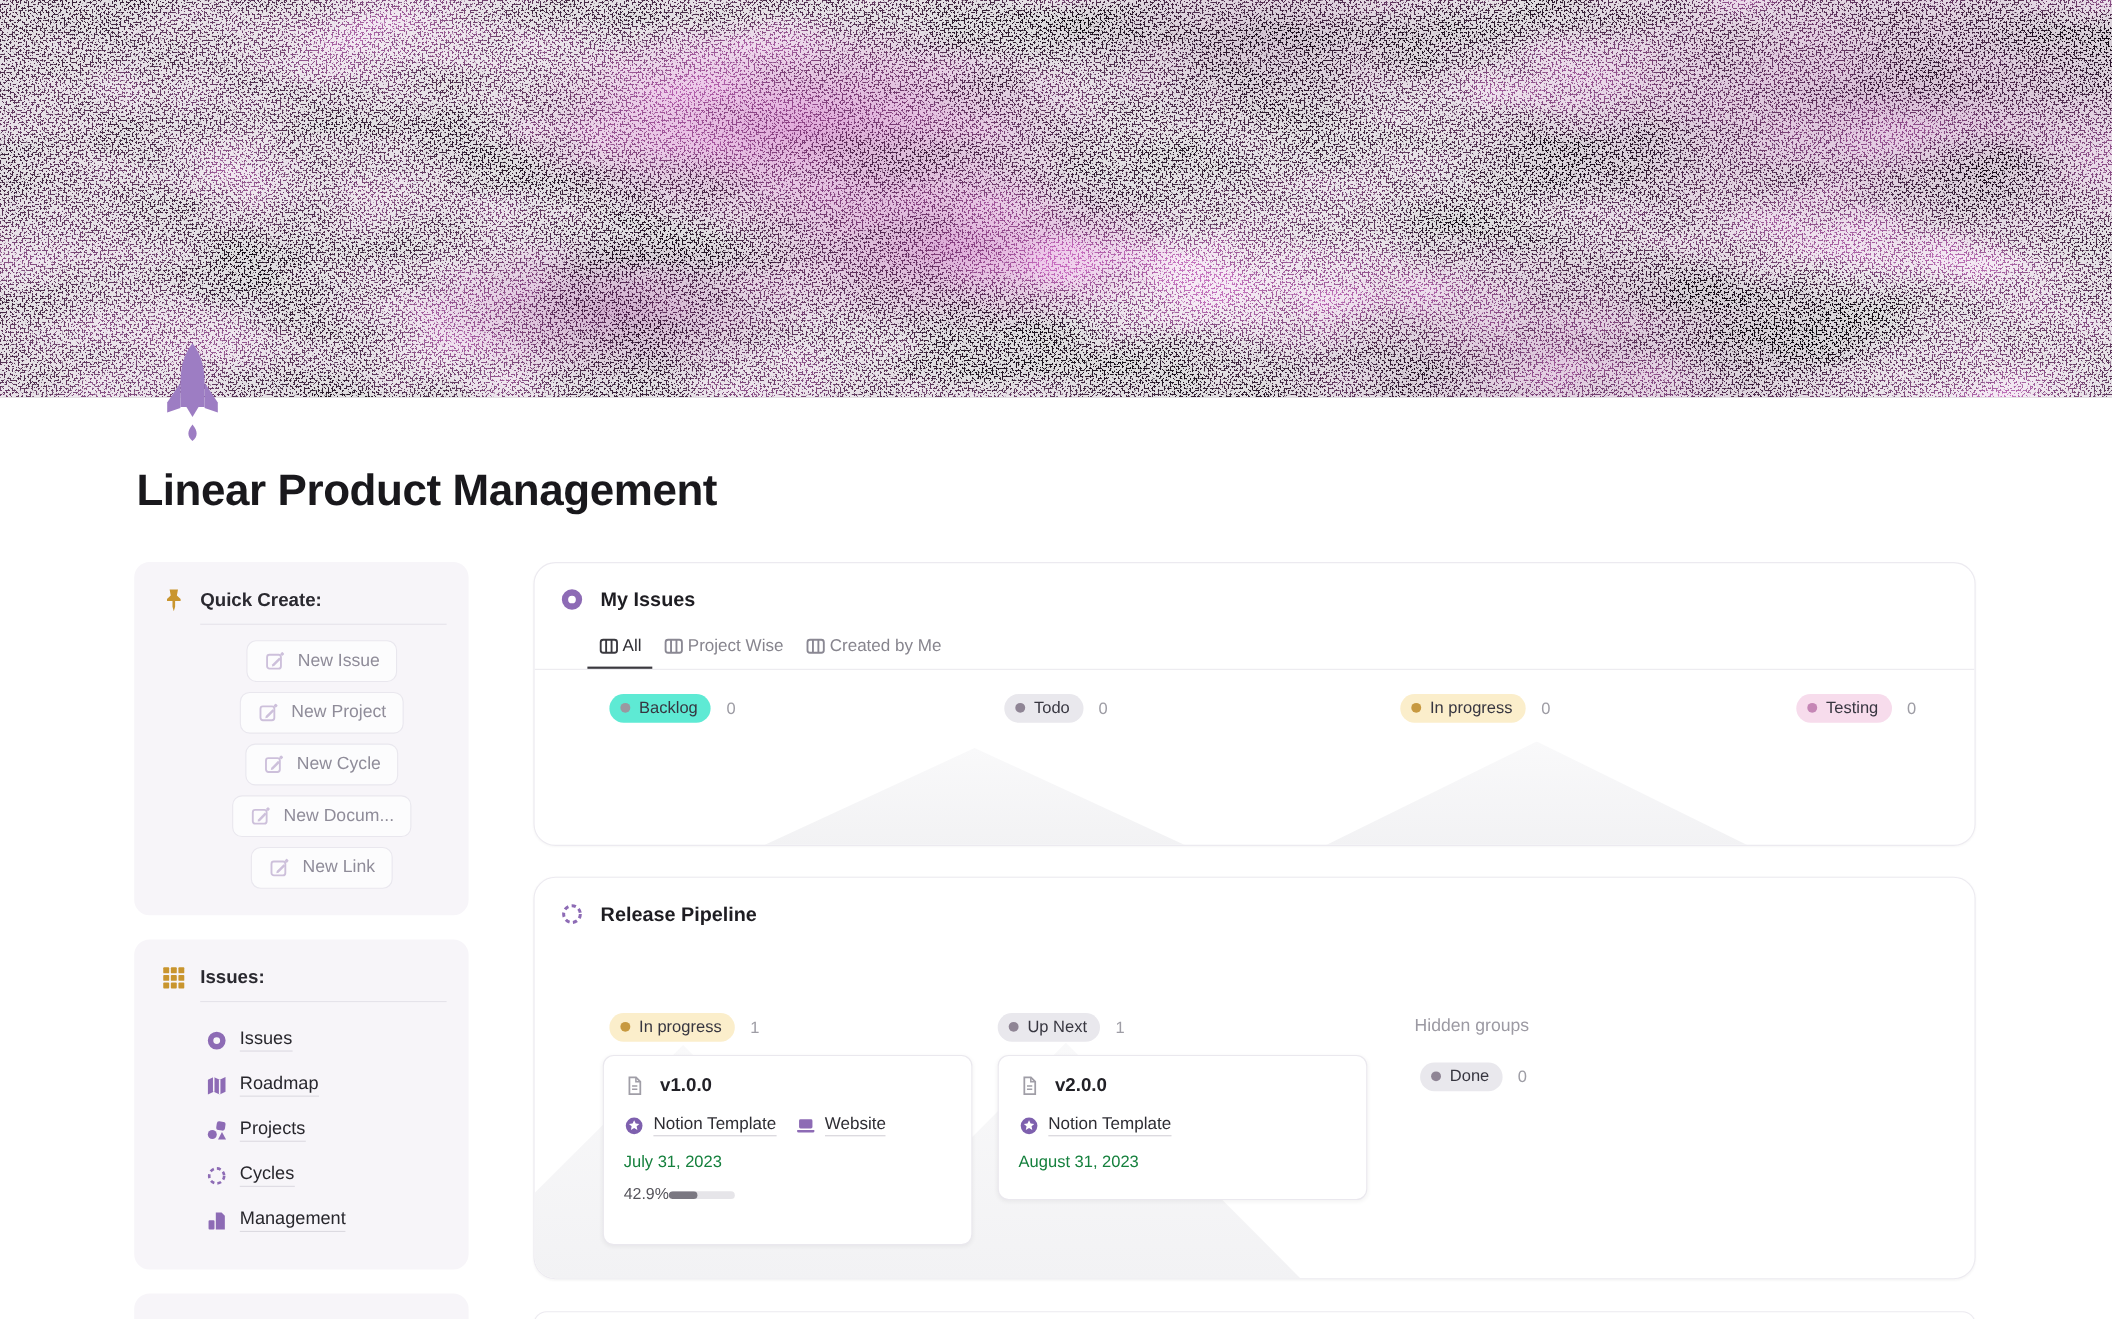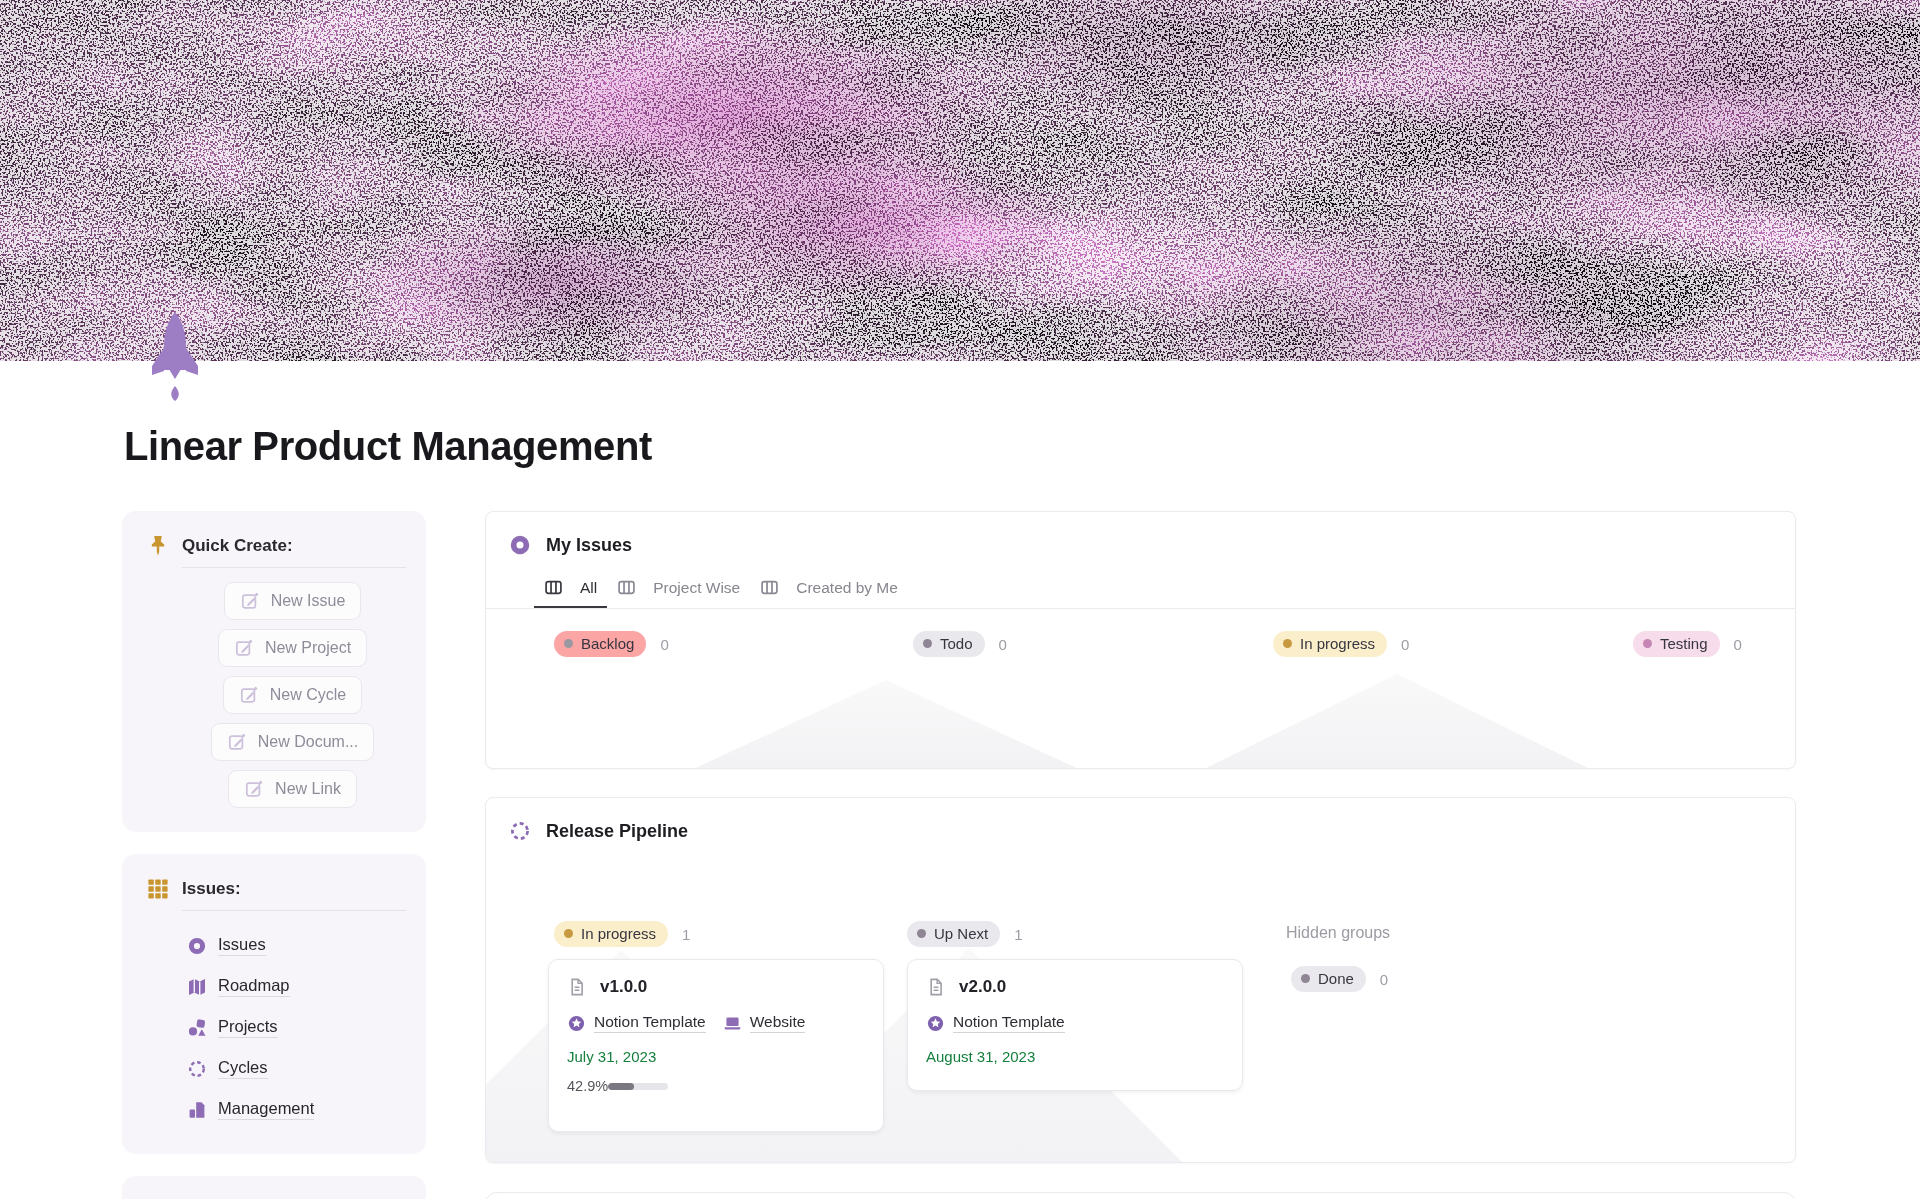--- a/index.html
+++ b/index.html
@@ -48,31 +48,31 @@
 
   .view-list { display:flex; flex-direction:column; }
   .view-item { display:flex; align-items:center; gap:11px; height:41px; margin-left:40px; cursor:pointer; }
   .view-item .ic { width:20px; height:20px; display:flex; align-items:center; justify-content:center; }
   .view-item .lbl { font-size:16.5px; color:#28272d; border-bottom:1px solid #dcdae1; padding-bottom:1px; }
 
   .teams-card { height:140px; }
 
   
   .main { position:absolute; left:485px; top:511px; width:1311px; height:688px; }
-  .card { position:absolute; background:#fff; border:1px solid #eceaf0; border-radius:8px; box-shadow:0 1px 2px rgba(0,0,0,0.035); }
+  .card { position:absolute; background:#fff; border:1px solid #eceaf0; border-radius:20px; box-shadow:0 1px 2px rgba(0,0,0,0.035); }
   .mi-card { left:0; top:0; width:1311px; height:258px; overflow:hidden; }
   .rp-card { left:0; top:286px; width:1311px; height:366px; overflow:hidden; }
   .sliver  { left:0; top:681px; width:1311px; height:30px; border-radius:12px 12px 0 0; }
 
   .card-head { position:absolute; left:23px; top:22px; display:flex; align-items:center; gap:15px; }
   .card-head .ic { width:22px; height:22px; display:flex; align-items:center; justify-content:center; }
   .card-title { font-size:18px; font-weight:700; color:#1e1d22; }
 
   .tabs-row { position:absolute; left:0; right:0; top:64px; height:33px; border-bottom:1px solid #ebeaef; padding-left:48px; display:flex; align-items:flex-start; }
-  .tab { display:inline-flex; align-items:center; gap:17px; padding:2px 10px 9px; font-size:15.5px; cursor:pointer; }
+  .tab { display:inline-flex; align-items:center; gap:3px; padding:2px 10px 9px; font-size:15.5px; cursor:pointer; }
   .tab .ic { width:19px; height:19px; }
   .tab.active { color:#2f2e34; font-weight:500; border-bottom:2.5px solid #3a393f; margin-bottom:-1.5px; }
   .tab.inactive { color:#87858e; }
 
   .group { position:absolute; display:flex; align-items:center; gap:14px; }
   .pill { display:inline-flex; align-items:center; gap:8px; padding:4px 12px 5px 10px; border-radius:999px; font-size:15px; font-weight:500; color:#373640; }
   .dot { width:9px; height:9px; border-radius:50%; flex:0 0 auto; }
   .count { font-size:15px; color:#9e9da5; }
   .hg-label { position:absolute; font-size:16px; color:#9c9aa3; }
 
@@ -315,21 +315,21 @@
             <svg viewBox="0 0 20 20" style="color:#8a8893">
                 <rect x="2.2" y="3.8" width="15.6" height="12.4" rx="2.4" fill="none" stroke="currentColor" stroke-width="1.8"></rect>
                 <path d="M7.4 3.8v12.4M12.6 3.8v12.4" stroke="currentColor" stroke-width="1.8"></path>
               </svg>
           </span>
           <span>Created by Me</span>
         </div>
       </div>
 
       <div class="group" style="left:68px; top:119px;">
-        <span class="pill" style="background: #fca5a5;">
+        <span class="pill" style="background: #5eead4;">
           <span class="dot" style="background: rgb(154, 152, 160);"></span>
           <span>Backlog</span>
         </span>
         <span class="count">0</span>
       </div>
       <div class="group" style="left:427px; top:119px;">
         <span class="pill" style="background: rgb(233, 232, 237);">
           <span class="dot" style="background: rgb(143, 133, 149);"></span>
           <span>Todo</span>
         </span>

